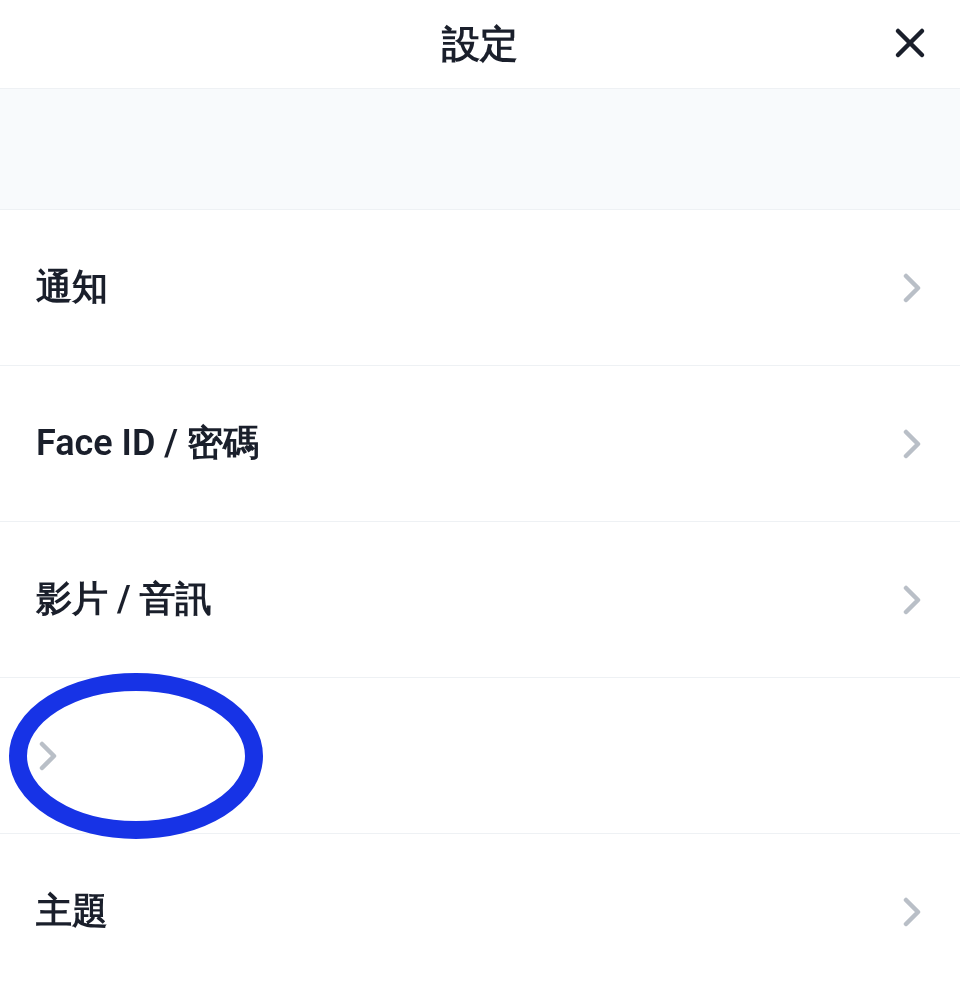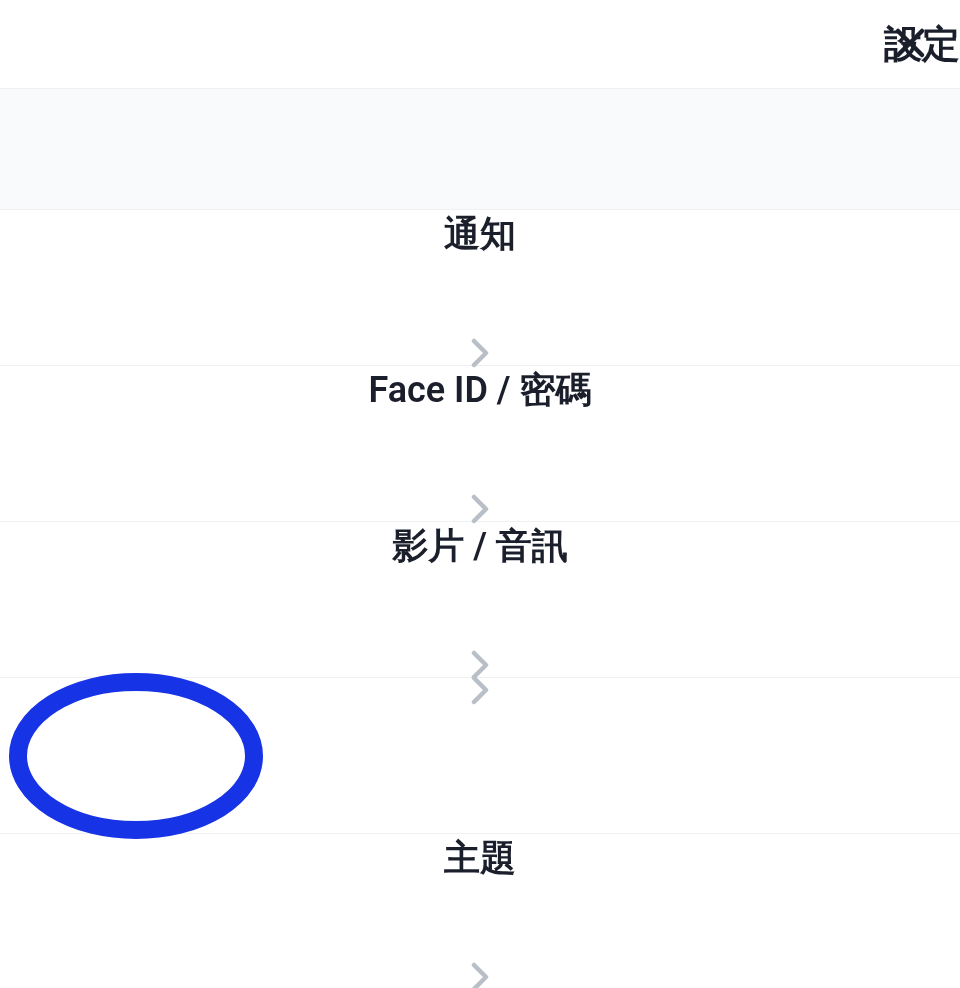--- a/index.html
+++ b/index.html
@@ -12,21 +12,21 @@
       background: #ffffff;
       width: 960px;
       height: 988px;
       overflow: hidden;
       color: #1a1f2b;
     }
     .header {
       height: 88px;
       display: flex;
       align-items: center;
-      justify-content: flex-end;
+      justify-content: center;
       position: relative;
       background: #ffffff;
     }
     .header-title {
       font-size: 38px;
       font-weight: 700;
       color: #1a1f2b;
     }
     .close-button {
       position: absolute;
@@ -57,21 +57,20 @@
     }
     .settings-item {
       height: 156px;
       display: flex;
       align-items: center;
       justify-content: space-between;
       padding: 0 36px;
       border-bottom: 1px solid #eef1f4;
       cursor: pointer;
       position: relative;
-      flex-direction: column;
     }
     .settings-item:first-child {
       border-top: none;
     }
     .settings-label {
       font-size: 36px;
       font-weight: 600;
       color: #1a1f2b;
       position: relative;
       z-index: 2;

